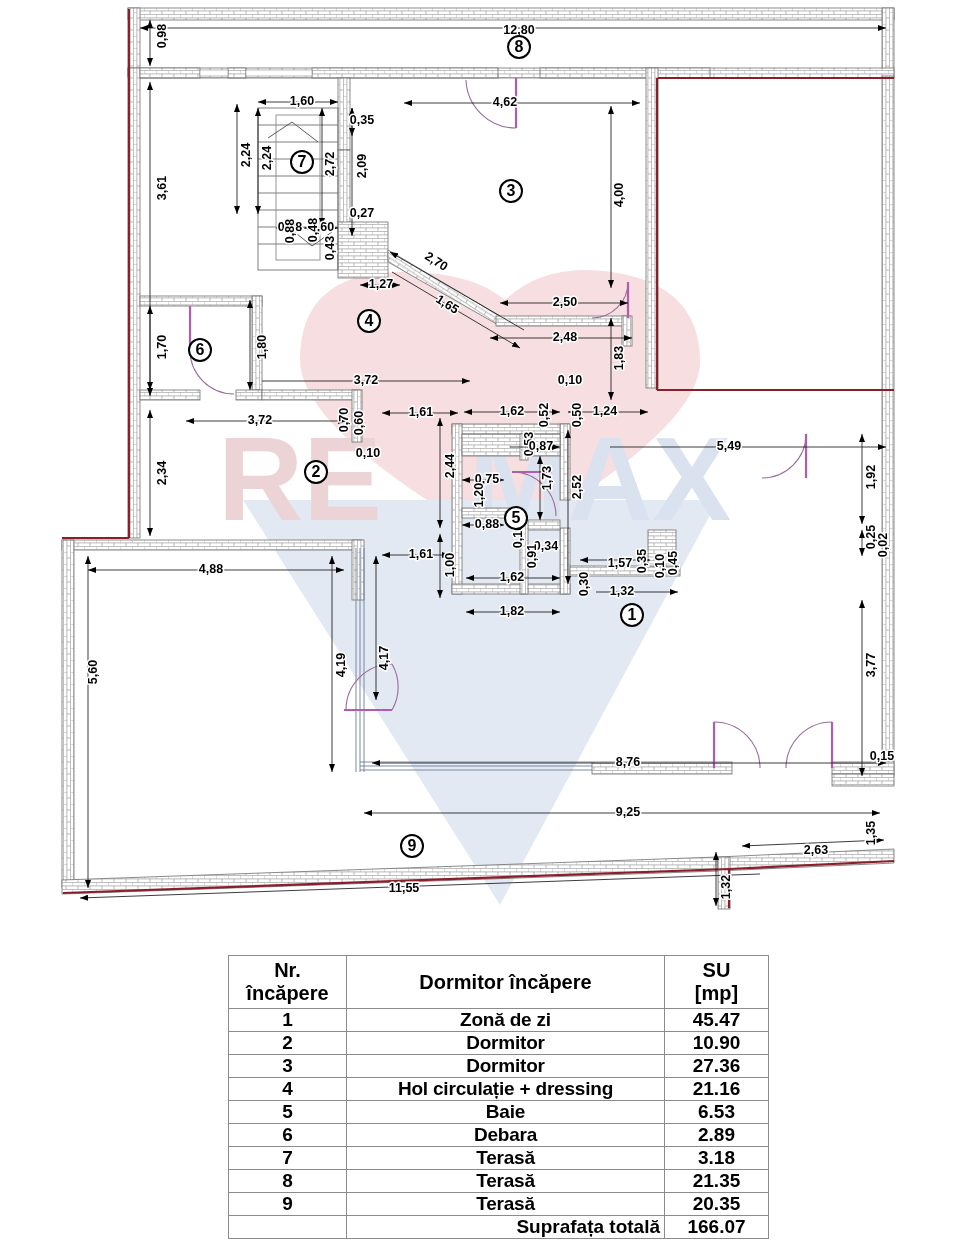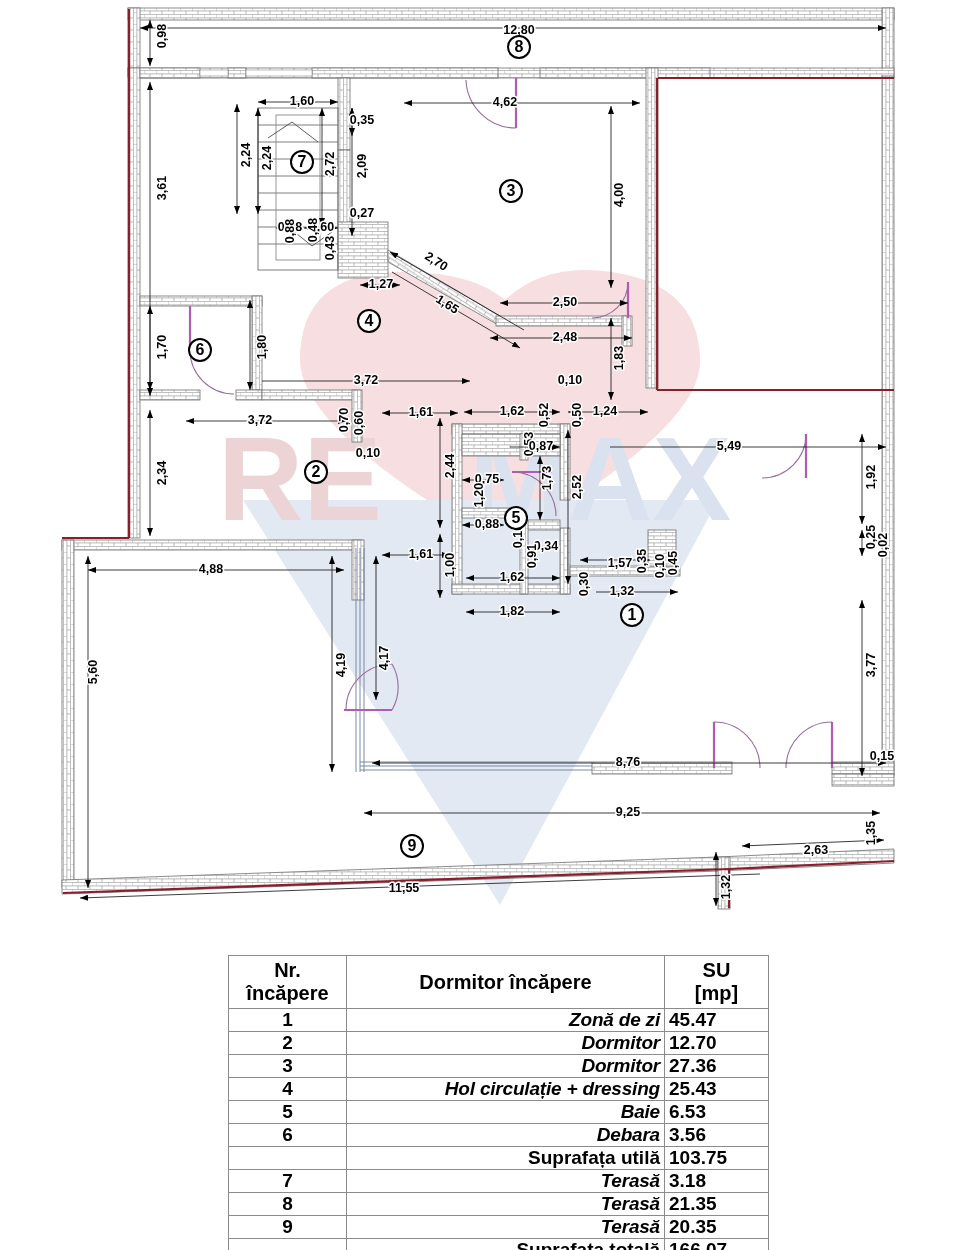--- a/index.html
+++ b/index.html
@@ -53,22 +53,22 @@
   table.legend th {
     text-align: center;
     font-size: 20px;
     padding: 3px 4px;
     line-height: 1.15;
   }
   col.c-nr { width: 118px; }
   col.c-name { width: 318px; }
   col.c-su { width: 104px; }
   td.nr { text-align: center; }
-  td.name { text-align: right; letter-spacing: -0.2px; font-style: italic;}
-  td.su { text-align: left; padding-right: 6px; }
+  td.name { text-align: center; letter-spacing: -0.2px;}
+  td.su { text-align: center; padding-right: 6px; }
   td.sum-label { text-align: right; padding-right: 6px; }
 </style>
 </head>
 <body>
 
 <div id="page">
 
   <div id="planwrap">
     <svg id="plan" width="960" height="950" viewBox="0 0 960 950">
       <defs>
@@ -482,46 +482,41 @@
       </thead>
       <tbody id="tbody">
           <tr>
             <td class="nr">1</td>
             <td class="name">Zonă de zi</td>
             <td class="su">45.47</td>
           </tr>
           <tr>
             <td class="nr">2</td>
             <td class="name">Dormitor</td>
-            <td class="su">12.70</td>
+            <td class="su">10.90</td>
           </tr>
           <tr>
             <td class="nr">3</td>
             <td class="name">Dormitor</td>
             <td class="su">27.36</td>
           </tr>
           <tr>
             <td class="nr">4</td>
             <td class="name">Hol circulație + dressing</td>
-            <td class="su">25.43</td>
+            <td class="su">21.16</td>
           </tr>
           <tr>
             <td class="nr">5</td>
             <td class="name">Baie</td>
             <td class="su">6.53</td>
           </tr>
           <tr>
             <td class="nr">6</td>
             <td class="name">Debara</td>
-            <td class="su">3.56</td>
-          </tr>
-          <tr>
-            <td class="nr"></td>
-            <td class="sum-label">Suprafața utilă</td>
-            <td class="su">103.75</td>
+            <td class="su">2.89</td>
           </tr>
           <tr>
             <td class="nr">7</td>
             <td class="name">Terasă</td>
             <td class="su">3.18</td>
           </tr>
           <tr>
             <td class="nr">8</td>
             <td class="name">Terasă</td>
             <td class="su">21.35</td>

